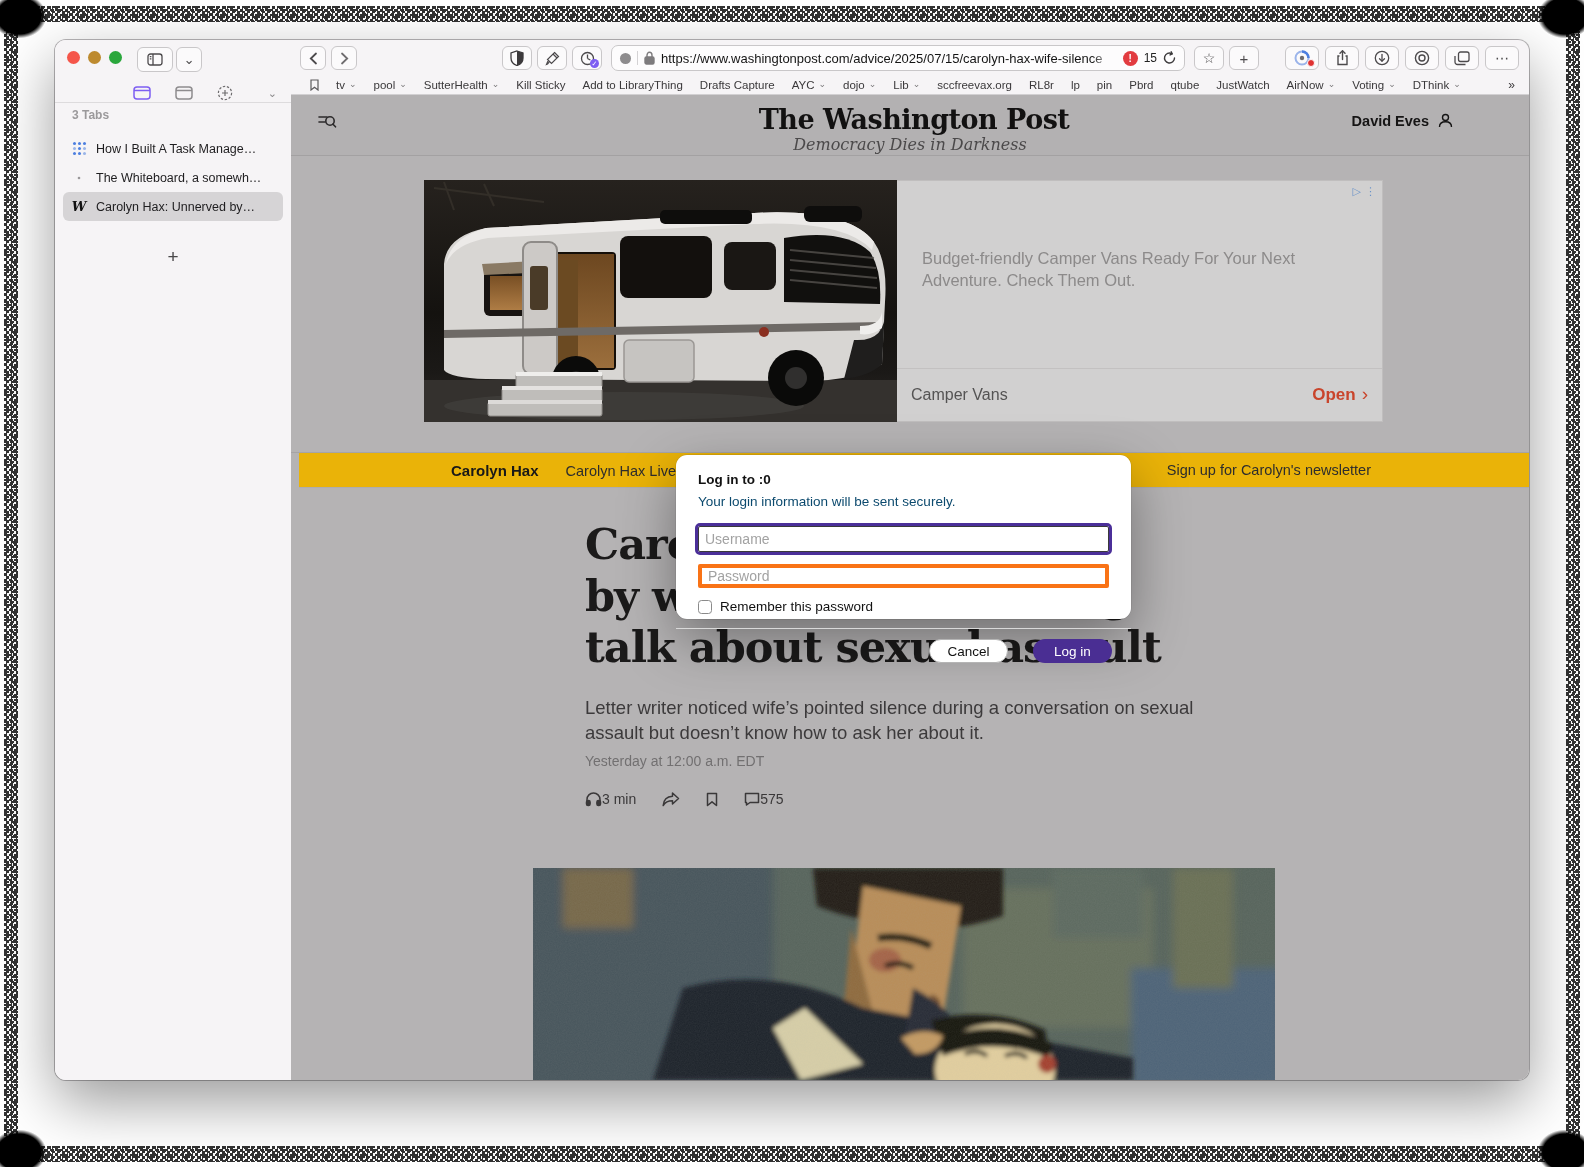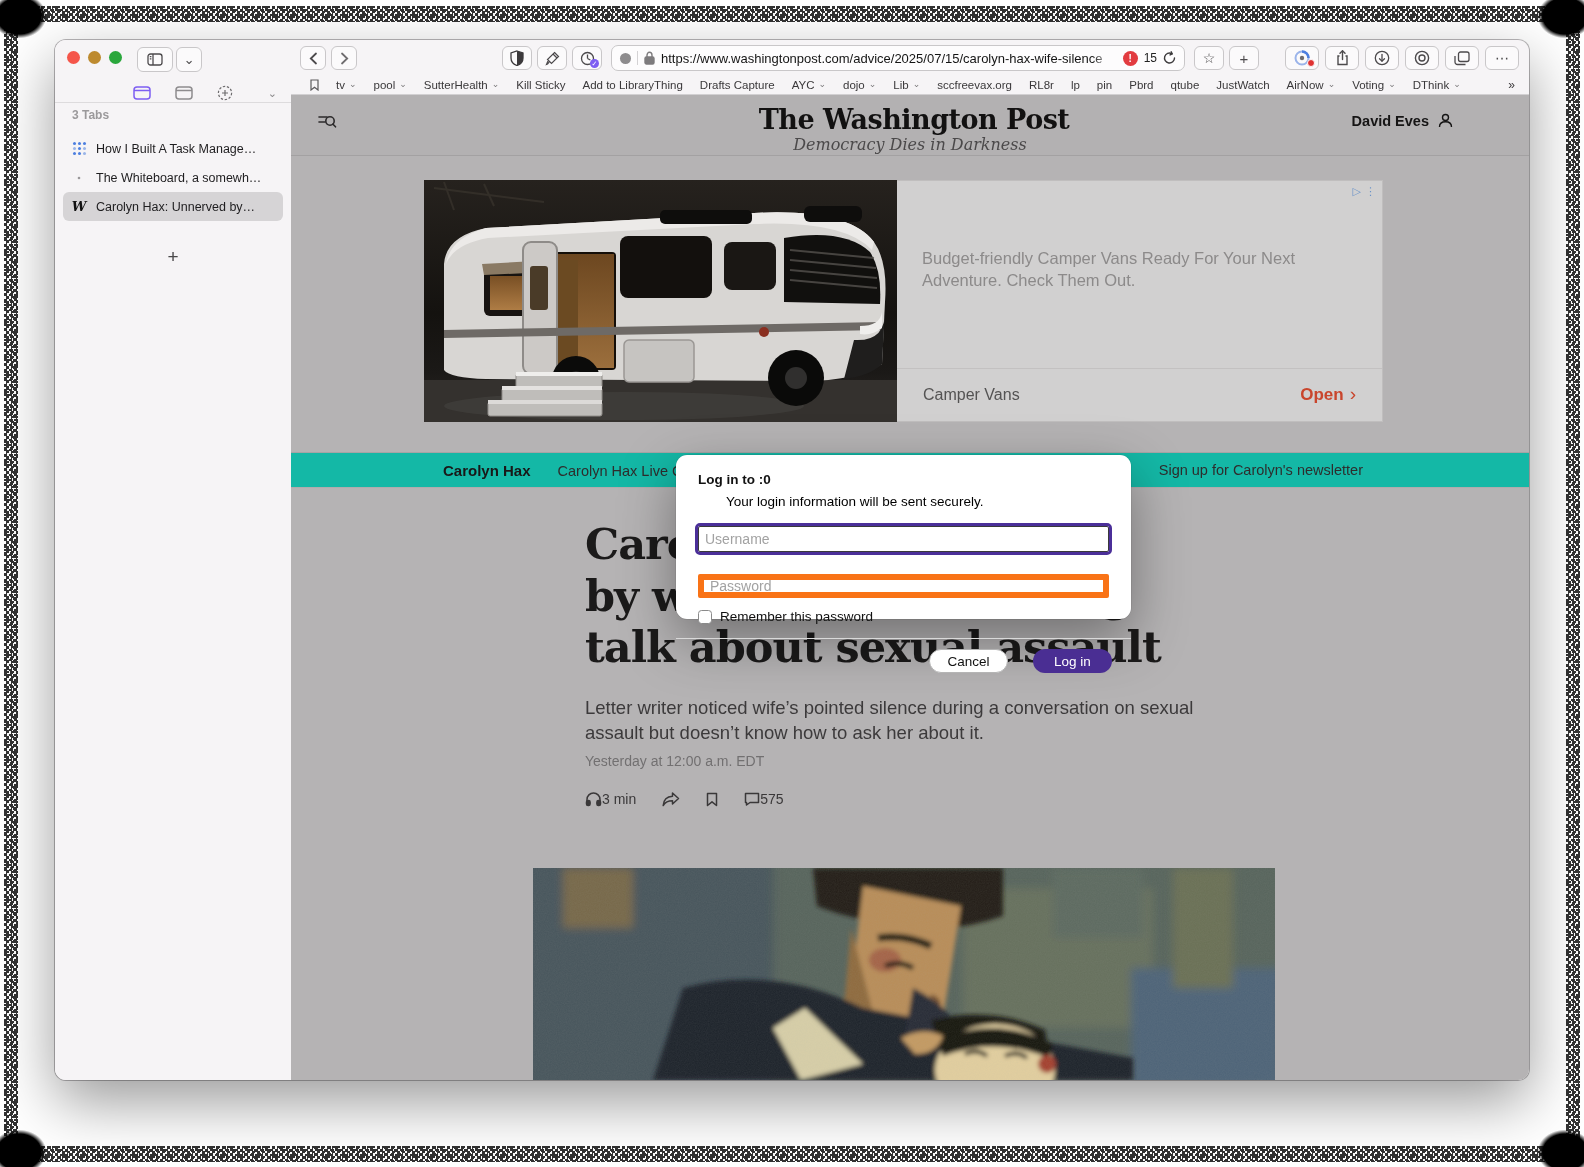--- a/index.html
+++ b/index.html
@@ -77,48 +77,48 @@
   .menu-search{position:absolute;left:27px;top:18px;color:#2c2a2b;}
   .wp-logo{position:absolute;left:0;right:0;top:9px;text-align:center;font-family:"DejaVu Serif",serif;font-weight:bold;font-size:27px;letter-spacing:-.5px;color:#121111;padding-left:8px;}
   .wp-tagline{position:absolute;left:0;right:0;top:40px;text-align:center;font-family:"DejaVu Serif",serif;font-style:italic;font-size:16px;color:#4b494a;}
   .wp-user{position:absolute;right:75px;top:17px;display:flex;align-items:center;gap:8px;font-size:14.5px;font-weight:bold;color:#161515;}
 
   .ad{position:absolute;left:133px;top:85px;width:959px;height:242px;display:flex;background:#d1d0d0;}
   .ad-img{width:473px;flex:0 0 473px;overflow:hidden;}
   .ad-card{flex:1;position:relative;border:1px solid #c0bebe;border-left:none;padding:40px 25px 0 25px;}
   .ad-head{font-size:27px;color:#3f3e3e;letter-spacing:.2px;}
   .ad-body{margin-top:27px;font-size:16.5px;line-height:1.33;color:#8c8a8a;}
-  .ad-foot{position:absolute;left:0;right:0;bottom:0;height:53px;border-top:1px solid #c3c1c1;display:flex;align-items:center;padding:0 26px;}
+  .ad-foot{position:absolute;left:0;right:0;bottom:0;height:53px;border-top:1px solid #c3c1c1;display:flex;align-items:center;padding:0 14px;}
   .ad-adv{font-size:16px;color:#545353;}
   .ad-cta{margin-left:auto;font-size:17px;font-weight:bold;color:var(--ad_cta);display:flex;align-items:center;gap:6px;}
   .ad-cta .c{font-size:19px;font-weight:normal;transform:translateY(-1px);}
   .ad-icons{position:absolute;top:4px;right:6px;font-size:11px;color:var(--adchoices_blue);display:flex;gap:4px;}
 
   .wp-nav-line{position:absolute;left:0;top:357px;width:100%;border-top:1px solid #a6a4a5;}
-  .wp-nav{position:absolute;left:0;top:358px;width:100%;height:35px;background:#14b8a6;border-bottom:1px solid #aeacad;font-size:14.5px;color:#2e2d2d;}
+  .wp-nav{position:absolute;left:8px;top:358px;width:100%;height:35px;background:#eab308;border-bottom:1px solid #aeacad;font-size:14.5px;color:#2e2d2d;}
   .wp-nav .inner{position:absolute;left:152px;top:9px;display:flex;gap:27px;align-items:center;}
   .nav-sec{font-weight:bold;color:#191818;font-size:15px;}
   .nav-news{position:absolute;right:166px;top:9px;}
 
   .headline{position:absolute;left:294px;top:424px;width:586px;font-family:"DejaVu Serif",serif;font-weight:bold;font-size:43px;line-height:1.2;letter-spacing:-1px;color:#1b1a1a;}
   .subhead{position:absolute;left:294px;top:600px;width:632px;font-size:18.5px;line-height:1.36;color:#3c3a3b;}
   .timestamp{position:absolute;left:294px;top:658px;font-size:14px;color:#727071;}
   .meta{position:absolute;left:294px;top:696px;display:flex;align-items:center;gap:26px;color:#3a3839;font-size:14px;}
   .meta .mg{display:flex;align-items:center;gap:0;}
 
   .art-img{position:absolute;left:242px;top:773px;width:742px;height:212px;overflow:hidden;}
 
   
   .dialog{position:absolute;left:621px;top:415px;width:455px;height:164px;background:#fff;border-radius:11px;
     box-shadow:0 20px 55px rgba(0,0,0,.38), 0 0 0 .5px rgba(0,0,0,.12);z-index:10;font-size:13.5px;color:#111;}
   .dlg-body{padding:17px 22px 0 22px;}
   .dlg-title{font-weight:bold;font-size:13.5px;}
-  .dlg-msg{margin-top:7px;color:#000000;margin-left:28px;}
+  .dlg-msg{margin-top:7px;color:#0c4a6e;}
   .dlg-input{display:block;width:100%;height:26px;margin-top:17px;border:1.5px solid #3a3a3a;border-radius:2px;outline:3px solid var(--focus_ring);outline-offset:0;padding:0 6px;font-size:14px;font-family:"Liberation Sans",sans-serif;color:#111;}
-  .dlg-input.pw{height:24px;margin-top:22px;border:6px solid #f97316;outline:none;}
+  .dlg-input.pw{height:24px;margin-top:12px;border:4px solid #f97316;outline:none;}
   .dlg-input::placeholder{color:#a2a2a2;}
   .dlg-check{margin-top:11px;display:flex;align-items:center;gap:8px;}
   .dlg-check .box{width:14px;height:14px;border:1px solid #8a8a8a;border-radius:3.5px;background:#fff;}
   .dlg-divider{margin-top:14px;border-top:1px solid #d9d9d9;}
   .dlg-foot{height:44px;display:flex;align-items:center;justify-content:flex-end;gap:25px;padding:0 19px;}
   .btn{height:24px;min-width:79px;border-radius:12.5px;font-size:13.5px;font-family:"Liberation Sans",sans-serif;display:inline-flex;align-items:center;justify-content:center;padding:0 14px;}
   .btn.cancel{background:#fff;border:1px solid #b5b5b5;color:#111;}
   .btn.login{background:var(--accent_purple);border:none;color:#fff;}
 
   svg{display:block;}

